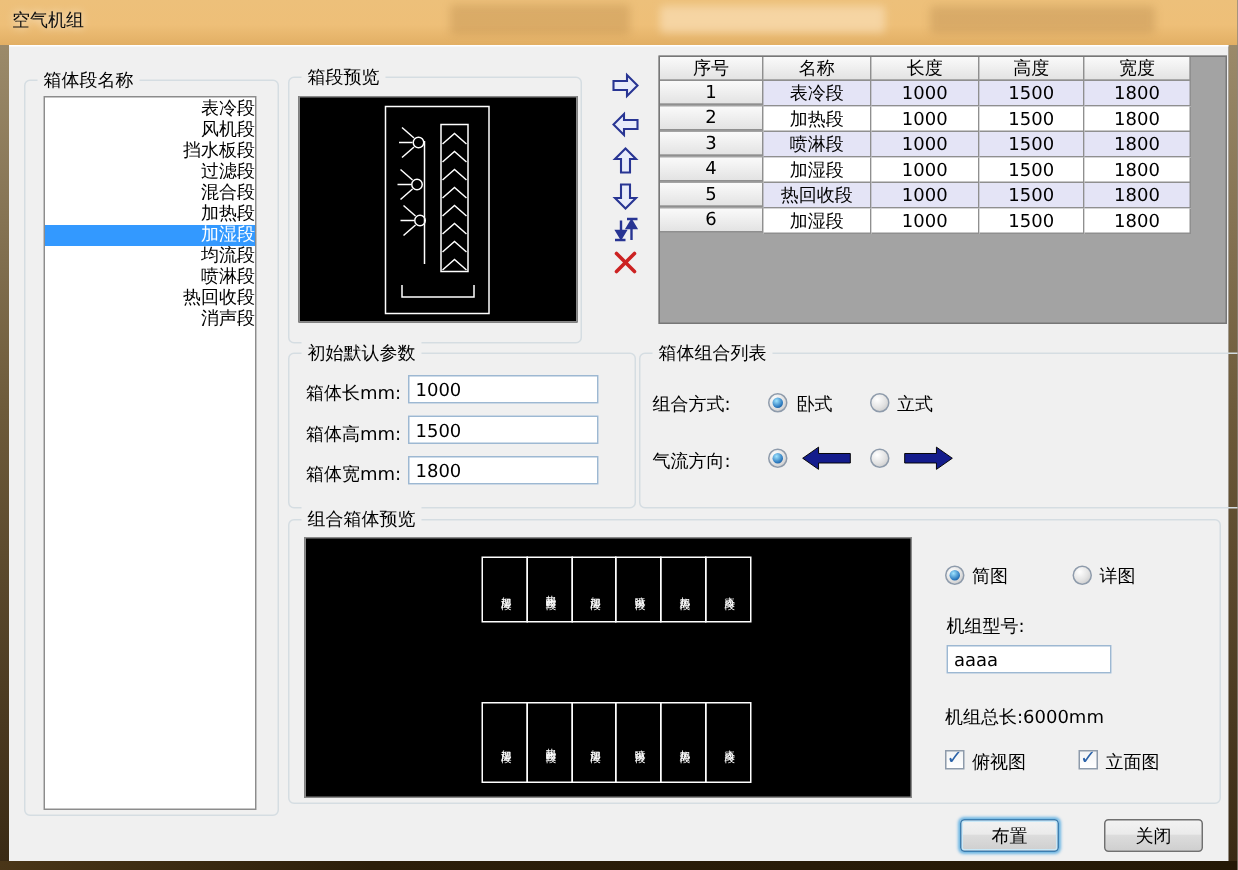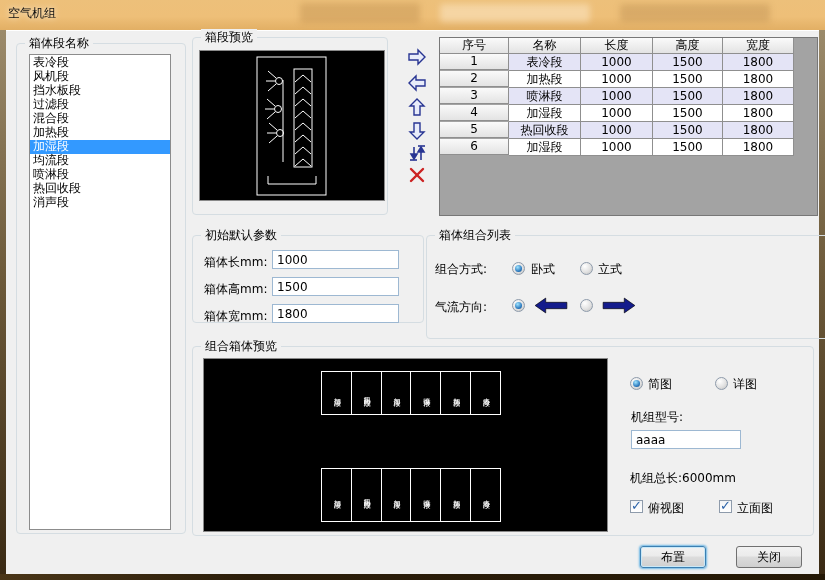--- a/index.html
+++ b/index.html
@@ -74,38 +74,38 @@
   <div class="deco d1"></div>
   <div class="deco d2"></div>
   <div class="title-text">空气机组</div>
 </div>
 <div class="frame-left"></div>
 <div class="frame-right"></div>
 <div class="frame-bottom"></div>
 
 <div class="client">
 
-  <div class="group" style="left:10px; top:12px; width:170px; height:491px;">
+  <div class="group" style="left:10px; top:22px; width:170px; height:491px;text-align:right;">
     <div class="group-label">箱体段名称</div>
     <div class="listbox">
         <div class="list-item">表冷段</div>
         <div class="list-item">风机段</div>
         <div class="list-item">挡水板段</div>
         <div class="list-item">过滤段</div>
         <div class="list-item">混合段</div>
         <div class="list-item">加热段</div>
         <div class="list-item selected">加湿段</div>
         <div class="list-item">均流段</div>
         <div class="list-item">喷淋段</div>
         <div class="list-item">热回收段</div>
         <div class="list-item">消声段</div>
       </div>
   </div>
 
-  <div class="group" style="left:186px; top:6px; width:196px; height:178px;">
+  <div class="group" style="left:186px; top:20px; width:196px; height:178px;">
     <div class="group-label">箱段预览</div>
     <div class="canvas" style="left:6px; top:12px; width:186px; height:151px;">
       <svg width="184" height="149" viewBox="0 0 184 149">
         <g stroke="#fff" fill="none" stroke-width="1">
           <rect x="57" y="6" width="69" height="138"></rect>
           <rect x="94" y="18" width="18" height="98"></rect>
           <path d="M95,31 L103,24 L111,31 M95,43 L103,36 L111,43 M95,55 L103,48 L111,55 M95,67 L103,60 L111,67 M95,79 L103,72 L111,79 M95,91 L103,84 L111,91 M95,103 L103,96 L111,103 M95,115 L103,108 L111,115"></path>
           <line x1="83" y1="29" x2="83" y2="111"></line>
           <g>
             <circle cx="79" cy="30" r="3.5"></circle>
@@ -219,21 +219,21 @@
         <div class="grow even">
           <div class="gcell c0 ghead">6</div>
           <div class="gcell c1">加湿段</div>
           <div class="gcell c2">1000</div>
           <div class="gcell c3">1500</div>
           <div class="gcell c4">1800</div>
         </div>
       </div>
   </div>
 
-  <div class="group" style="left:186px; top:204px; width:232px; height:88px;">
+  <div class="group" style="left:186px; top:204px; width:232px; height:104px;">
     <div class="group-label">初始默认参数</div>
     <div class="lbl" style="left:11px; top:18px;">箱体长mm:</div>
     <input class="textbox" style="left: 79px; top: 14px; width: 127px;" value="1000">
     <div class="lbl" style="left:11px; top:45px;">箱体高mm:</div>
     <input class="textbox" style="left: 79px; top: 41px; width: 127px;" value="1500">
     <div class="lbl" style="left:11px; top:72px;">箱体宽mm:</div>
     <input class="textbox" style="left: 79px; top: 68px; width: 127px;" value="1800">
   </div>
 
   <div class="group" style="left:420px; top:204px; width:407px; height:104px;">

